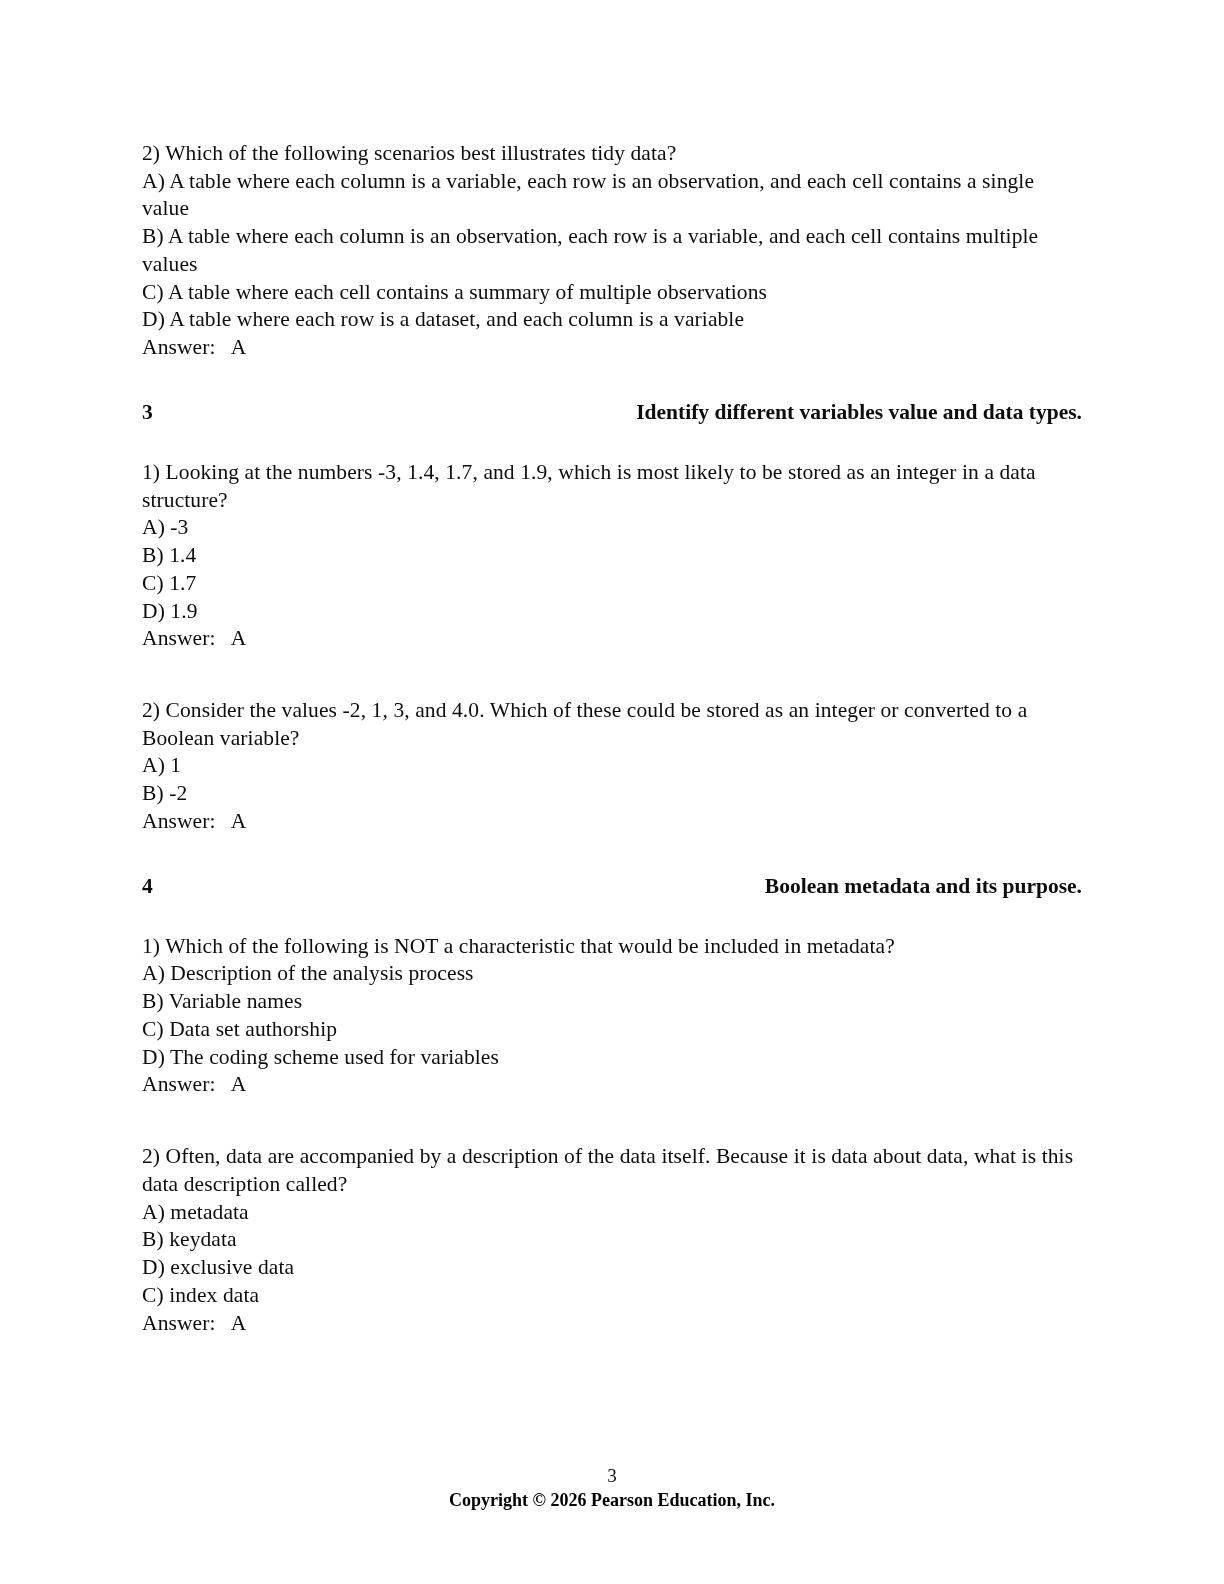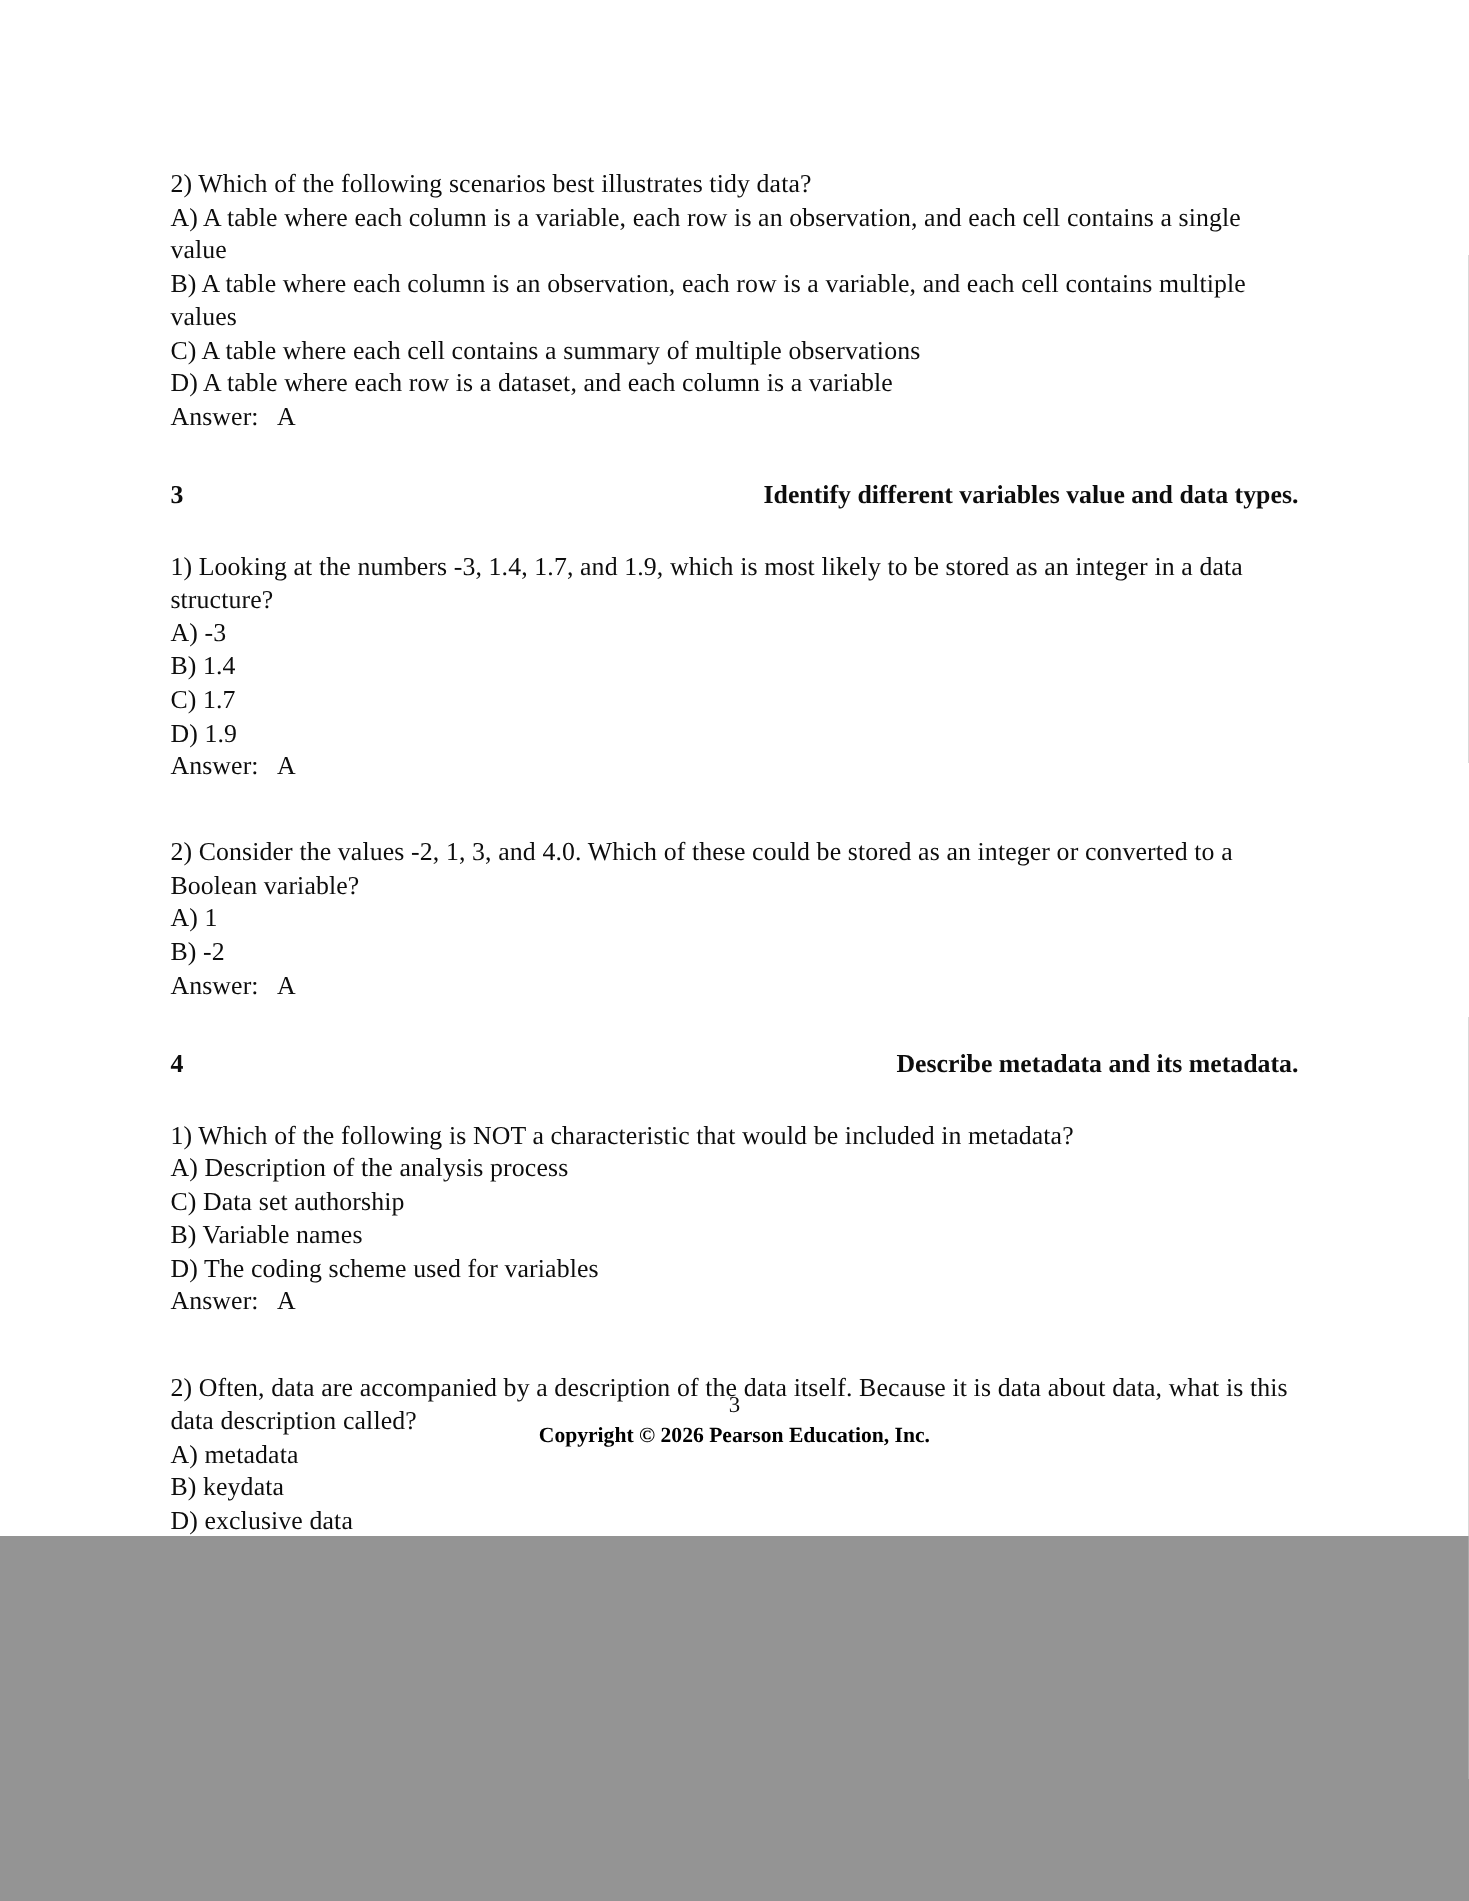--- a/index.html
+++ b/index.html
@@ -6,21 +6,21 @@
     margin: 0;
     padding: 0;
     background: #949494;
   }
   body {
     font-family: "Liberation Serif", serif;
   }
   .page {
     position: relative;
     width: 1224px;
-    height: 1280px;
+    height: 1584px;
     background: #ffffff;
     margin: 0 auto;
     box-sizing: border-box;
     overflow: hidden;
   }
   .content {
     position: absolute;
     left: 142px;
     top: 140px;
     width: 940px;
@@ -109,28 +109,28 @@
 
     <div class="q-block">
       <div class="line stem">2) Consider the values -2, 1, 3, and 4.0. Which of these could be stored as an integer or converted to a Boolean variable?</div>
       <div class="line">A) 1</div>
       <div class="line">B) -2</div>
       <div class="line answer">Answer:   A</div>
     </div>
 
     <div class="objective">
       <span class="num">4</span>
-      <span class="txt">Describe metadata and its metadata.</span>
+      <span class="txt">Boolean metadata and its purpose.</span>
     </div>
 
     <div class="q-block">
       <div class="line stem">1) Which of the following is NOT a characteristic that would be included in metadata?</div>
       <div class="line">A) Description of the analysis process</div>
+      <div class="line">B) Variable names</div>
       <div class="line">C) Data set authorship</div>
-      <div class="line">B) Variable names</div>
       <div class="line">D) The coding scheme used for variables</div>
       <div class="line answer">Answer:   A</div>
     </div>
 
     <div class="spacer-sm"></div>
 
     <div class="q-block">
       <div class="line stem">2) Often, data are accompanied by a description of the data itself. Because it is data about data, what is this data description called?</div>
       <div class="line">A) metadata</div>
       <div class="line">B) keydata</div>

